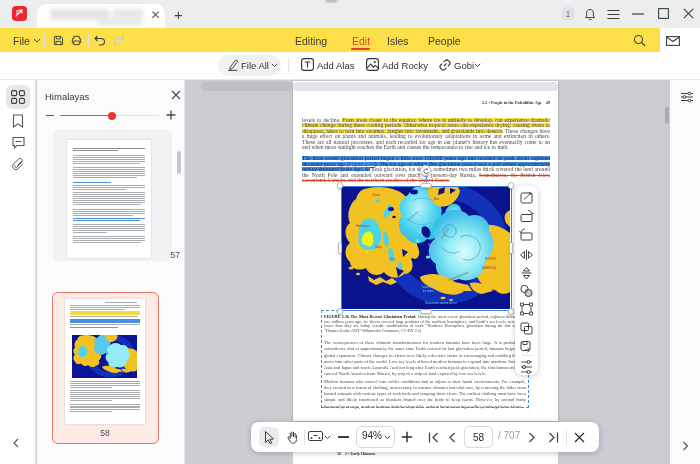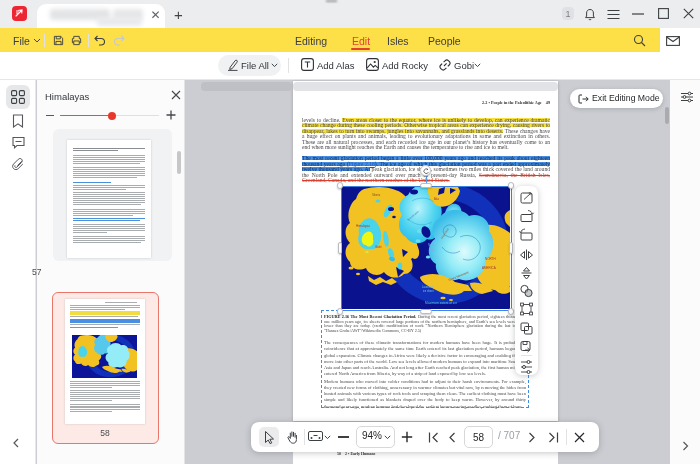--- a/index.html
+++ b/index.html
@@ -26,21 +26,21 @@
 #editallbtn{left:218px;top:3px;width:63px;height:21px;background:#f0f1f3;border-radius:11px;}
 .ttext{font-size:9.5px;color:#2f3337;top:7px;height:13px;line-height:13px;}
 
 #content{left:0;top:80px;width:700px;height:384px;background:#cbcdd2;}
 #iconstrip{left:0;top:0;width:36px;height:384px;background:#fff;border-right:1px solid #e7e8ea;}
 #stripsel{left:6px;top:5px;width:24px;height:24px;background:#e5e7e9;border-radius:6px;}
 #thumbpanel{left:37px;top:0;width:148px;height:384px;background:#fbfbfc;border-right:1px solid #e3e4e6;}
 #thumbtitle{left:8px;top:10.5px;font-size:9.5px;color:#35383c;}
 #card57{left:16px;top:49px;width:119px;height:132px;background:#f1f2f3;border-radius:6px;}
 #page57{left:30px;top:60px;width:84px;height:118px;background:#fff;box-shadow:0 0 2px rgba(0,0,0,.18);}
-#lab57{left:0px;top:187px;width:148px;text-align:left;font-size:8.5px;color:#4a4d52;}
+#lab57{left:0px;top:170px;width:148px;text-align:right;font-size:8.5px;color:#4a4d52;}
 #card58{left:15px;top:212px;width:107px;height:152px;background:#fdeae7;border:1.2px solid #e8766a;border-radius:6px;}
 #page58t{left:28px;top:219px;width:80px;height:125px;background:#fff;box-shadow:0 0 2px rgba(0,0,0,.18);}
 #lab58{left:-20px;top:348px;width:148px;text-align:center;font-size:8.5px;color:#4a4d52;}
 .tscroll{background:#c6c7c9;border-radius:2px;}
 
 #canvas{left:185px;top:0;width:485px;height:384px;}
 #pg58{left:108px;top:1px;width:265px;height:340px;background:#fff;box-shadow:0 1px 3px rgba(0,0,0,.22);}
 #pg59{left:108px;top:367px;width:265px;height:17px;background:#fff;}
 #hthumb{left:16px;top:1.5px;width:91px;height:9px;background:#bec0c6;border-radius:4px;}
 #htrack{left:108px;top:1.5px;width:265px;height:9px;background:#e2e3e6;border-radius:4px;}
@@ -430,23 +430,20 @@
 </g>
 <path d="M6 169.5 H17" stroke="#e3e4e6" stroke-width="1"></path>
 </svg>
         </div>
       <div class="abs" id="htrack"></div>
       <div class="abs" id="hthumb"></div>
       <div class="abs" id="vthumb"></div>
       <div class="abs" id="pg59">
           <div class="abs doc" style="left:44px;top:4.2px;font-size:4px;font-weight:bold;color:#333;">50&nbsp;&nbsp;&nbsp;&nbsp;2 • Early Humans</div>
         </div>
-      <div class="abs" id="exitbtn"><svg style="position:absolute;left:8px;top:4.5px;" width="11" height="10" viewBox="0 0 11 10">
-            <path d="M4 1 H1.8 C1.3 1 1 1.3 1 1.8 V8.2 C1 8.7 1.3 9 1.8 9 H4 M4.5 5 H10 M8 2.8 L10.2 5 L8 7.2" fill="none" stroke="#26282b" stroke-width="1"></path>
-          </svg><span style="margin-left:22px;">Exit Editing Mode</span></div>
       <div class="abs" id="bottombar">
         <div class="abs" style="left:8px;top:6px;width:20px;height:20px;background:#ebebed;border-radius:5px;"></div>
         <svg class="abs" style="left:13px;top:9px;" width="11" height="14" viewBox="0 0 11 14">
             <path d="M1.5 1.5 L9.5 9 L5.8 9.3 L7.8 12.8 L6 13.6 L4.2 10 L1.5 12.5 Z" fill="none" stroke="#3c4043" stroke-width="1"></path>
           </svg>
         <svg class="abs" style="left:35px;top:9px;" width="13" height="14" viewBox="0 0 13 14">
             <g fill="none" stroke="#3c4043" stroke-width="1" stroke-linecap="round">
               <path d="M4.3 8 V3.1"></path>
               <path d="M5.9 6.3 V1.9"></path>
               <path d="M7.5 6.3 V2.3"></path>

